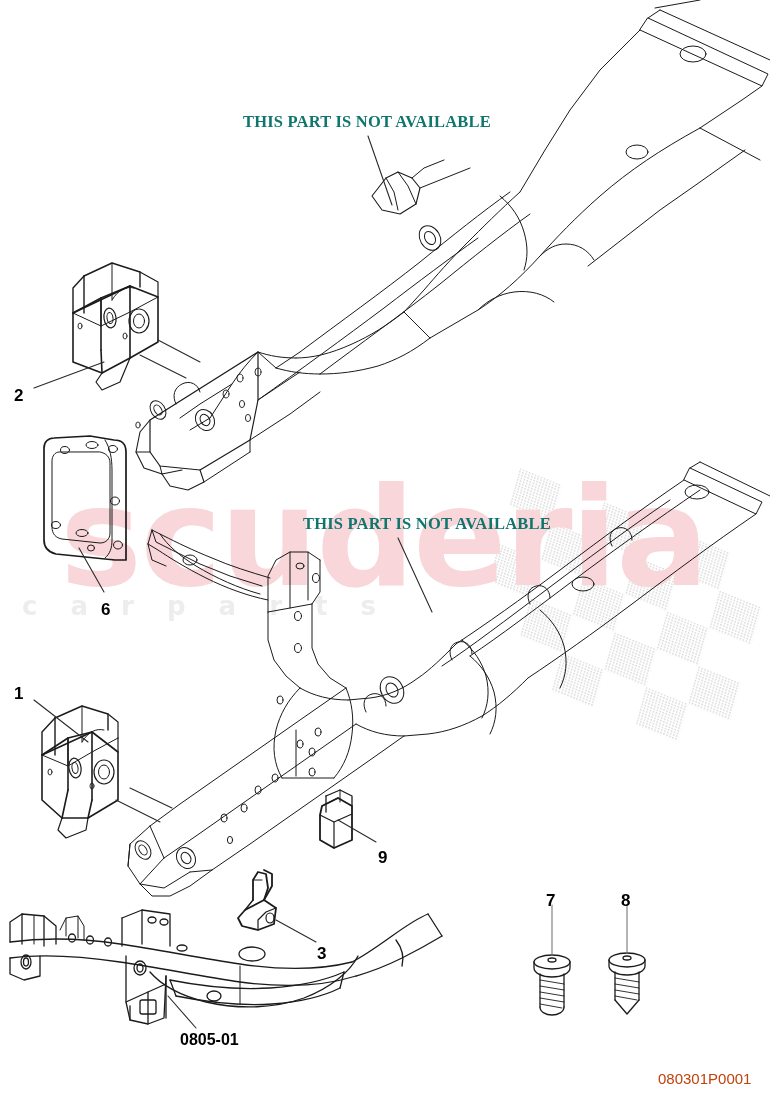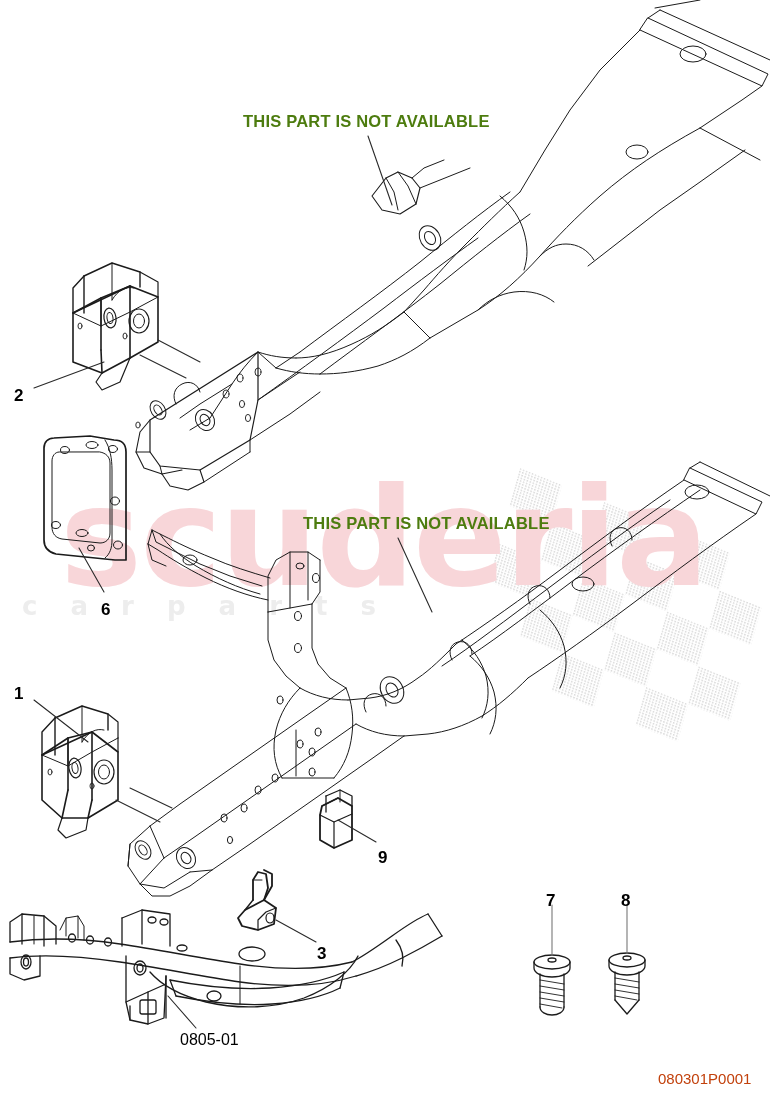--- a/index.html
+++ b/index.html
@@ -32,31 +32,31 @@
     position: absolute;
     font-family: "Liberation Sans", sans-serif;
     font-weight: bold;
     font-size: 17px;
     color: #000000;
     white-space: nowrap;
     letter-spacing: 0px;
   }
   .note-label {
     position: absolute;
-    font-family: Liberation Sans, sans-serif;
+    font-family: Liberation Serif, serif;
     font-weight: bold;
     font-size: 16.5px;
-    color: #4d7c0f;
+    color: #0f766e;
     white-space: nowrap;
     letter-spacing: 0.2px;
   }
   .assembly-label {
     position: absolute;
     font-family: "Liberation Sans", sans-serif;
-    font-weight: normal;
+    font-weight: bold;
     font-size: 16px;
     color: #000000;
     white-space: nowrap;
   }
   .doc-code {
     position: absolute;
     font-family: "Liberation Sans", sans-serif;
     font-size: 15px;
     color: #c2410c;
     white-space: nowrap;

